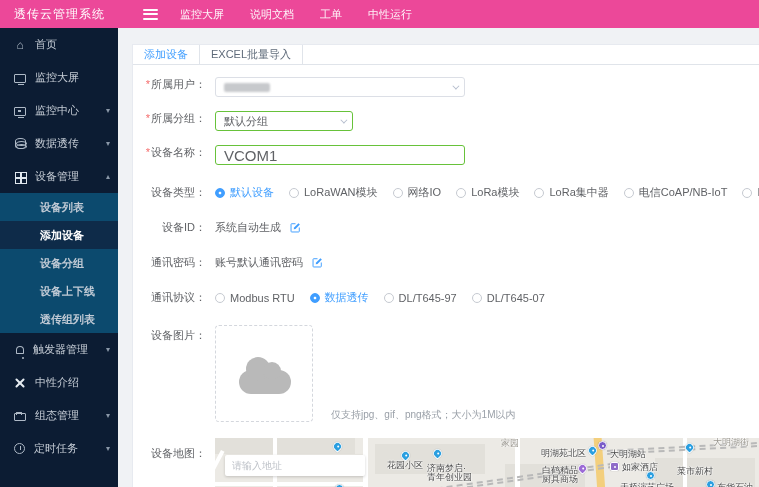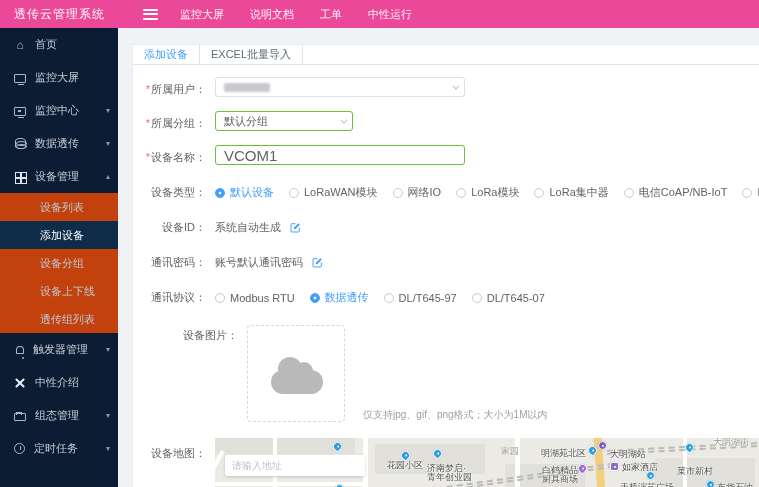--- a/index.html
+++ b/index.html
@@ -34,34 +34,34 @@
      background:transparent; border:1px solid #dfe6ee;
      box-shadow:6px 0 0 -1px #0c1c33, 6px 0 0 0 #dfe6ee, 0 6px 0 -1px #0c1c33, 0 6px 0 0 #dfe6ee, 6px 6px 0 -1px #0c1c33, 6px 6px 0 0 #dfe6ee; }
   .i-bell { width:8px; height:8px; margin:1px 0 0 2px; border:1px solid #aeb9c6; border-radius:5px 5px 1px 1px; }
   .i-bell::after { content:""; position:absolute; left:5px; top:10px; width:2px; height:2px; border-radius:50%; background:#aeb9c6; }
   .i-tools::before, .i-tools::after { content:""; position:absolute; left:5px; top:0; width:2px; height:12px; background:#e6ecf2; border-radius:1px; }
   .i-tools::before { transform:rotate(45deg); } .i-tools::after { transform:rotate(-45deg); }
   .i-folder { width:12px; height:8px; margin-top:2px; border:1px solid #aeb9c6; border-radius:1px; }
   .i-folder::before { content:""; position:absolute; top:-2px; left:1px; width:4px; height:2px; border:1px solid #aeb9c6; border-bottom:none; border-radius:1px 1px 0 0; }
   .i-clock { width:11px; height:11px; border:1px solid #aeb9c6; border-radius:50%; }
   .i-clock::after { content:""; position:absolute; left:5px; top:2px; width:1px; height:4px; background:#aeb9c6; }
-  .submenu { background:#c2410c; }
+  .submenu { background:#0c4a6e;font-weight:bold; }
   .sub-item { height:28px; line-height:28px; padding-left:40px; cursor:pointer; color:#bfc9d4; white-space:nowrap; }
   .sub-item.active { background:#0e2b49; color:#ffffff; }
 
   
   .content { flex:1; background:#f0f2f5; padding:16px 0 0 14px; overflow:hidden; }
   .card { background:#fff; height:100%; border:1px solid #e7eaf0; border-bottom:none; border-right:none; }
   .tabs { display:flex; height:20px; border-bottom:1px solid #e0e4ea; font-size:11px; }
   .tab { padding:0 11px; line-height:19px; color:#5f6b7a; border-right:1px solid #e0e4ea; cursor:pointer; white-space:nowrap; }
   .tab.active { color:#409eff; background:#fff; }
 
   .form { padding-top:12px; font-size:11px; color:#606266; }
-  .frow { display:flex; align-items:flex-end; margin-bottom:14px; }
-  .frow.mb16 { margin-bottom:16px;padding-left:32px; } .frow.mb20 { margin-bottom:20px; }
+  .frow { display:flex; align-items:flex-start; margin-bottom:14px; }
+  .frow.mb16 { margin-bottom:16px; } .frow.mb20 { margin-bottom:20px; }
   .frow.top { align-items:flex-start; }
   .flabel { width:73px; text-align:right; flex:none; white-space:nowrap; }
   .req { color:#f56c6c; margin-right:1px; }
   .fctrl { margin-left:9px; display:flex; align-items:center; }
 
   .select, .input { height:20px; border:1px solid #dcdfe6; border-radius:3px; background:#fff; display:flex; align-items:center; padding:0 8px; position:relative; }
   .select { cursor:pointer; }
   .w250 { width:250px; } .w138 { width:138px; }
   .green { border-color:#67c23a; }
   .chev { position:absolute; right:7px; top:7px; width:5px; height:5px; border-right:1px solid #b4bccc; border-bottom:1px solid #b4bccc; transform:rotate(45deg) translateY(-2px); }
@@ -336,21 +336,21 @@
                 <div class="pin purple" style="left:363px;top:26px;"></div>
                 <div class="poi" style="left:120px;top:46px;"></div>
                 <div class="poi metro" style="left:383px;top:3px;"></div>
                 <div class="poi hotel" style="left:395px;top:24px;"></div>
                 <div class="poi" style="left:431px;top:33px;"></div>
                 <div class="poi" style="left:491px;top:42px;"></div>
 
                 <div class="mlabel" style="left:172px;top:23px;">花园小区</div>
                 <div class="mlabel" style="left:212px;top:26px;">济南梦启·
 青年创业园</div>
-                <div class="mlabel gray" style="left:286px;top:9px;">家园</div>
+                <div class="mlabel gray" style="left:286px;top:1px;">家园</div>
                 <div class="mlabel" style="left:326px;top:11px;">明湖苑北区</div>
                 <div class="mlabel" style="left:395px;top:12px;">大明湖站</div>
                 <div class="mlabel" style="left:407px;top:25px;">如家酒店</div>
                 <div class="mlabel" style="left:327px;top:28px;">白鹤精品
 厨具商场</div>
                 <div class="mlabel" style="left:462px;top:29px;">菜市新村</div>
                 <div class="mlabel" style="left:405px;top:45px;">天桥演艺广场</div>
                 <div class="mlabel" style="left:502px;top:45px;">东华石油</div>
                 <div class="mlabel gray" style="left:498px;top:0;">大明湖街</div>
 

